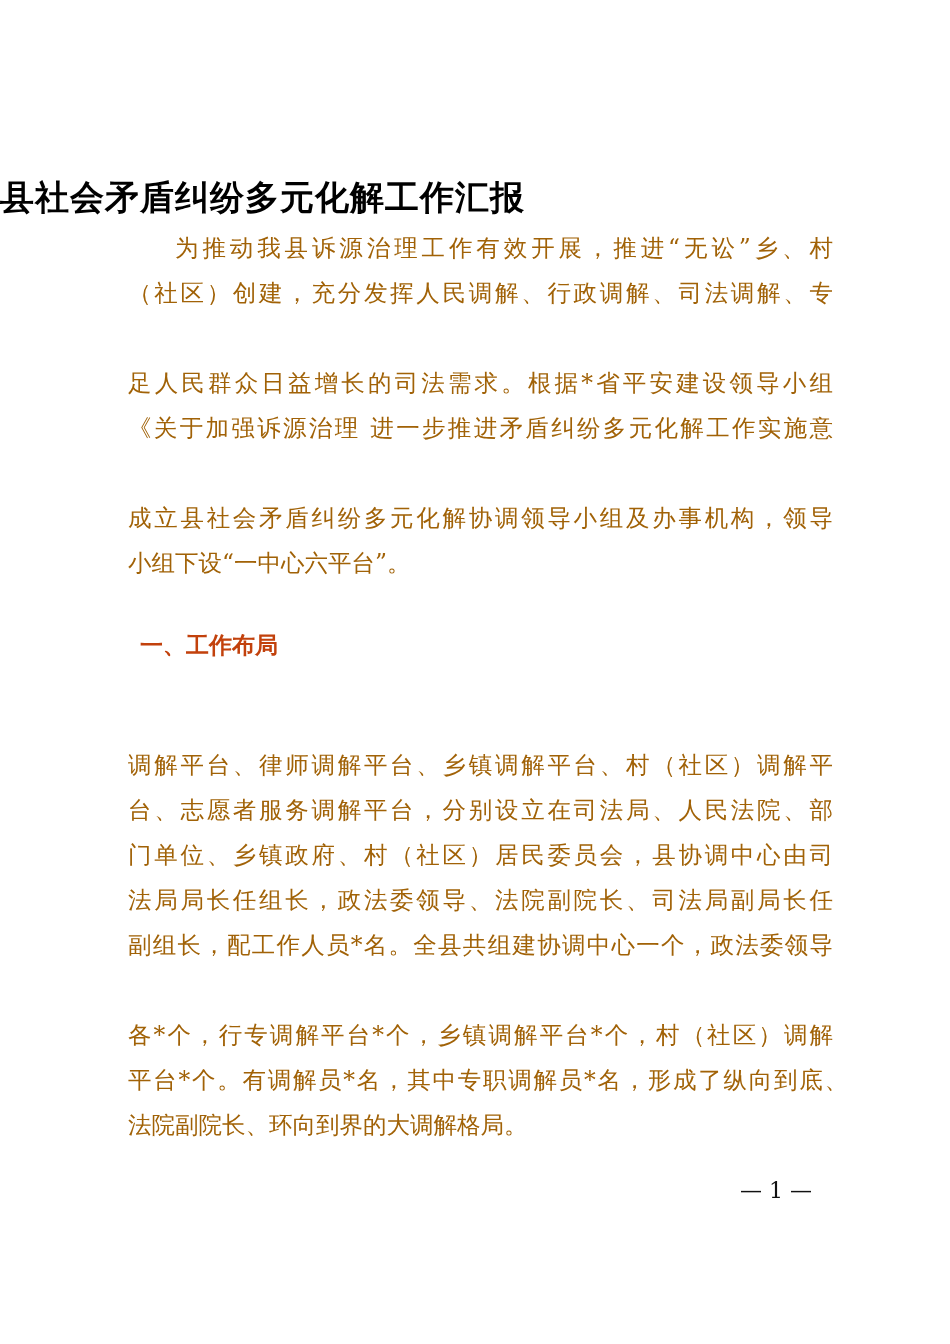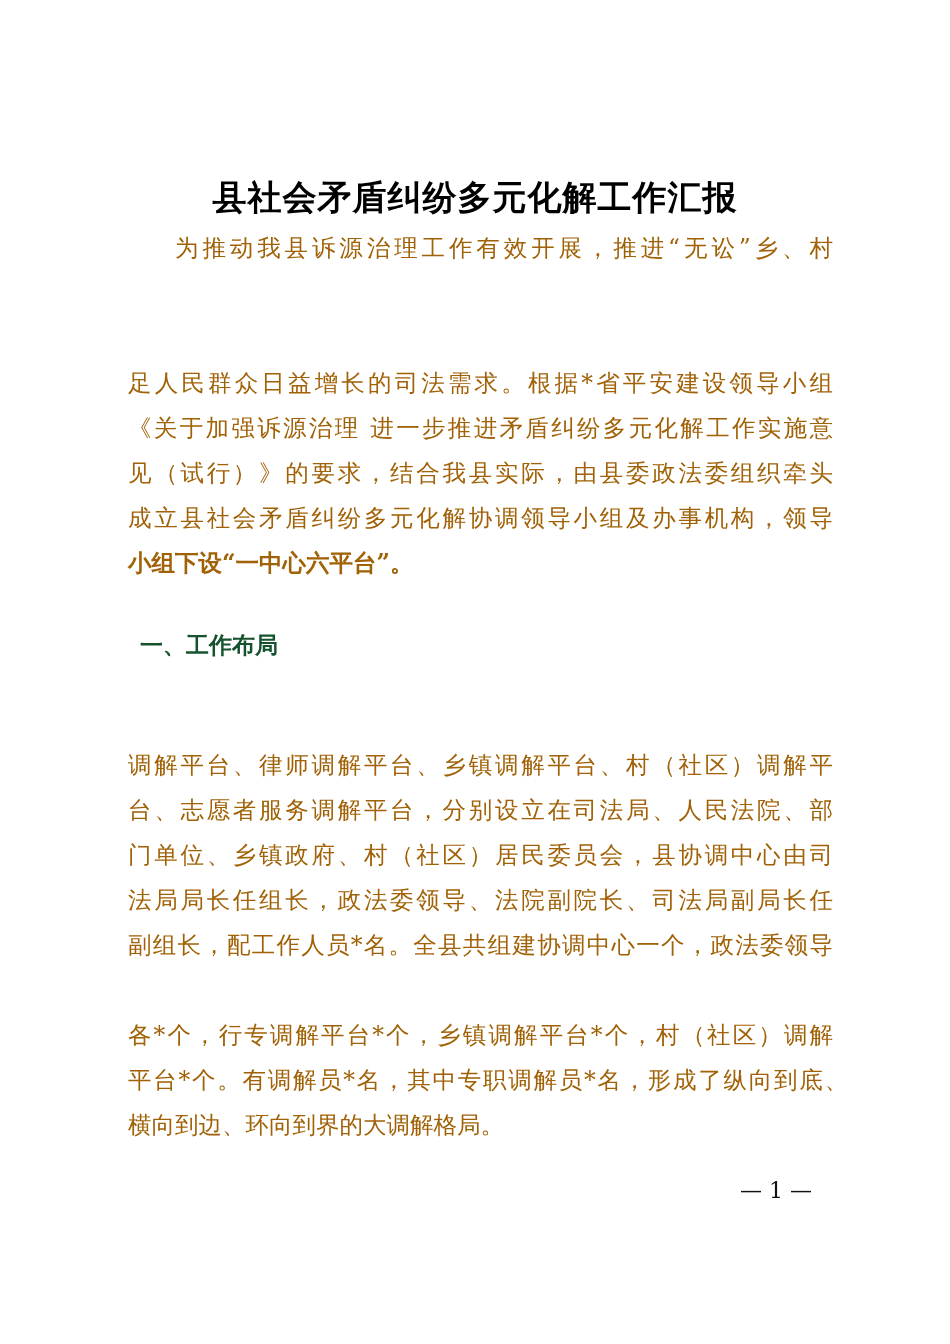--- a/index.html
+++ b/index.html
@@ -20,21 +20,20 @@
       left: 0; top: 0;
       width: 950px;
       height: 1344px;
       background: #ffffff;
     }
     .title {
       position: absolute;
       left: 0;
       width: 950px;
       top: 175px;
-      text-align: center;
       font-size: 34px;
       font-weight: bold;
       letter-spacing: 1px;
       line-height: 44px;
       color: #000;
     }
     .line {
       position: absolute;
       left: 128px;
       width: 705px;
@@ -52,21 +51,21 @@
       left: 175px;
       width: 658px;
     }
     .heading {
       position: absolute;
       left: 140px;
       font-family: "DejaVu Sans", "Liberation Sans", sans-serif;
       font-size: 23px;
       font-weight: bold;
       line-height: 30px;
-      color: #14532d;
+      color: #c2410c;
       white-space: nowrap;
     }
     .lead-bold {
       font-family: "DejaVu Sans", "Liberation Sans", sans-serif;
       font-weight: bold;
     }
     .page-number {
       position: absolute;
       left: 740px;
       top: 1176px;
@@ -77,32 +76,32 @@
     }
   </style>
 </head>
 <body>
 
 <div class="page">
 
   <div class="title">县社会矛盾纠纷多元化解工作汇报</div>
 
   <div class="line indent" style="top:233px;">为推动我县诉源治理工作有效开展，推进“无讼”乡、村</div>
+  <div class="line" style="top:278px;">（社区）创建，充分发挥人民调解、行政调解、司法调解、专</div>
   <div class="line" style="top:368px;">足人民群众日益增长的司法需求。根据*省平安建设领导小组</div>
   <div class="line" style="top:413px;">《关于加强诉源治理 进一步推进矛盾纠纷多元化解工作实施意</div>
-  <div class="line" style="top:458px;">见（试行）》的要求，结合我县实际，由县委政法委组织牵头</div>
   <div class="line" style="top:503px;">成立县社会矛盾纠纷多元化解协调领导小组及办事机构，领导</div>
-  <div class="line last" style="top:548px;font-weight:bold;">小组下设“一中心六平台”。</div>
+  <div class="line last" style="top:548px;">小组下设“一中心六平台”。</div>
 
   <div class="heading" style="top:630px;">一、工作布局</div>
 
   <div class="line" style="top:750px;">调解平台、律师调解平台、乡镇调解平台、村（社区）调解平</div>
   <div class="line" style="top:795px;">台、志愿者服务调解平台，分别设立在司法局、人民法院、部</div>
   <div class="line" style="top:840px;">门单位、乡镇政府、村（社区）居民委员会，县协调中心由司</div>
   <div class="line" style="top:885px;">法局局长任组长，政法委领导、法院副院长、司法局副局长任</div>
   <div class="line" style="top:930px;">副组长，配工作人员*名。全县共组建协调中心一个，政法委领导</div>
   <div class="line" style="top:1020px;">各*个，行专调解平台*个，乡镇调解平台*个，村（社区）调解</div>
   <div class="line" style="top:1065px; width:720px;">平台*个。有调解员*名，其中专职调解员*名，形成了纵向到底、</div>
-  <div class="line last" style="top:1110px;">横向到边、环向到界的大调解格局。</div>
+  <div class="line last" style="top:1110px;">法院副院长、环向到界的大调解格局。</div>
 
   <div class="page-number">— 1 —</div>
 
 </div>
 
 </body></html>

